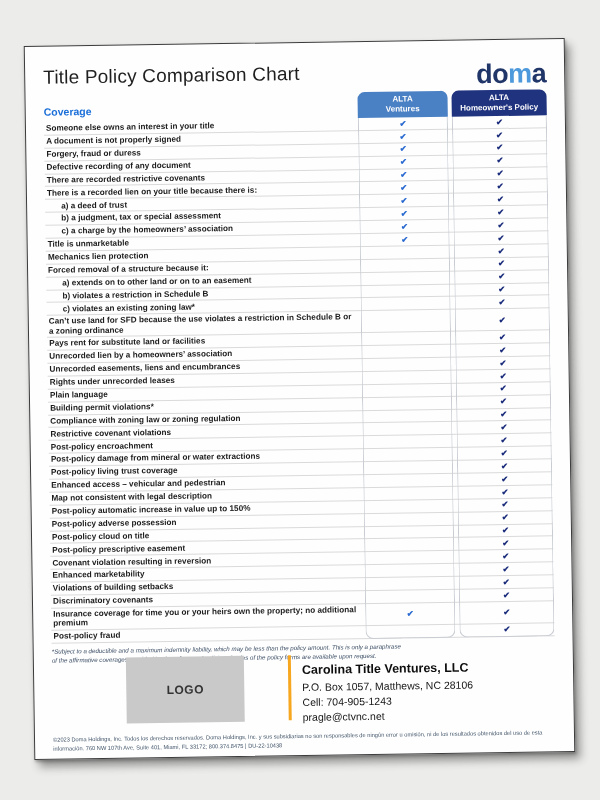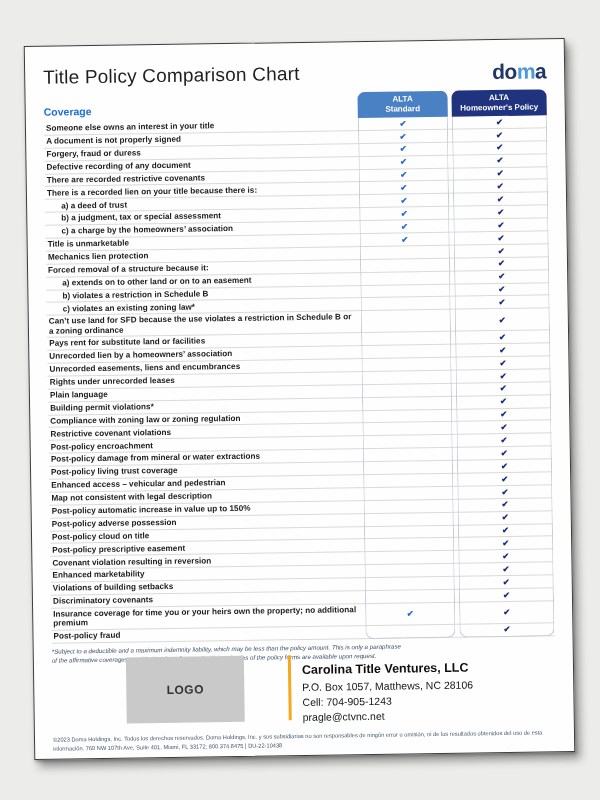--- a/index.html
+++ b/index.html
@@ -11,21 +11,21 @@
   }
   .page{
     position:absolute;left:29px;top:42px;width:541px;height:714px;
     background:#fefefe;border:1px solid #3c3c3c;box-sizing:border-box;
     transform:rotate(-0.85deg);transform-origin:50% 50%;
     box-shadow:5px 7px 9px rgba(45,45,45,.45), 1px 2px 3px rgba(45,45,45,.35);
   }
   .content{padding:20px 18px 0 18px;position:relative;}
   .header-row{display:flex;justify-content:space-between;align-items:flex-start;height:28px;}
   .doc-title{font-size:19px;color:#1f1f1f;letter-spacing:.2px;font-weight:normal;}
-  .doma-logo{font-size:21px;font-weight:bold;letter-spacing:-0.5px;line-height:1;margin-top:1px;}
+  .doma-logo{font-size:27px;font-weight:bold;letter-spacing:-0.5px;line-height:1;margin-top:1px;}
   .doma-navy{color:#203568;}
   .doma-blue{color:#4d99db;}
   .pill-row{display:flex;align-items:flex-end;margin-top:2px;}
   .coverage-label{flex:1;color:#1b6fd8;font-weight:bold;font-size:10.5px;padding-bottom:5px;}
   .pill{
     height:26px;border-radius:7px 7px 0 0;color:#fff;font-weight:bold;font-size:8px;
     display:flex;flex-direction:column;align-items:center;justify-content:center;
     line-height:1.25;text-align:center;box-sizing:border-box;
   }
   .pill.std{width:90px;background:#4a80c4;}
@@ -77,21 +77,21 @@
 
     <div class="header-row">
       <div class="doc-title">Title Policy Comparison Chart</div>
       <div class="doma-logo"><span class="doma-navy">do</span><span class="doma-blue">m</span><span class="doma-navy">a</span></div>
     </div>
 
     <div class="pill-row">
       <div class="coverage-label">Coverage</div>
       <div class="pill std">
         <span>ALTA</span>
-        <span>Standard</span>
+        <span>Ventures</span>
       </div>
       <div class="pill ho">
         <span>ALTA</span>
         <span>Homeowner's Policy</span>
       </div>
     </div>
 
     <div class="table-wrap">
       <div>
           <div class="row">

